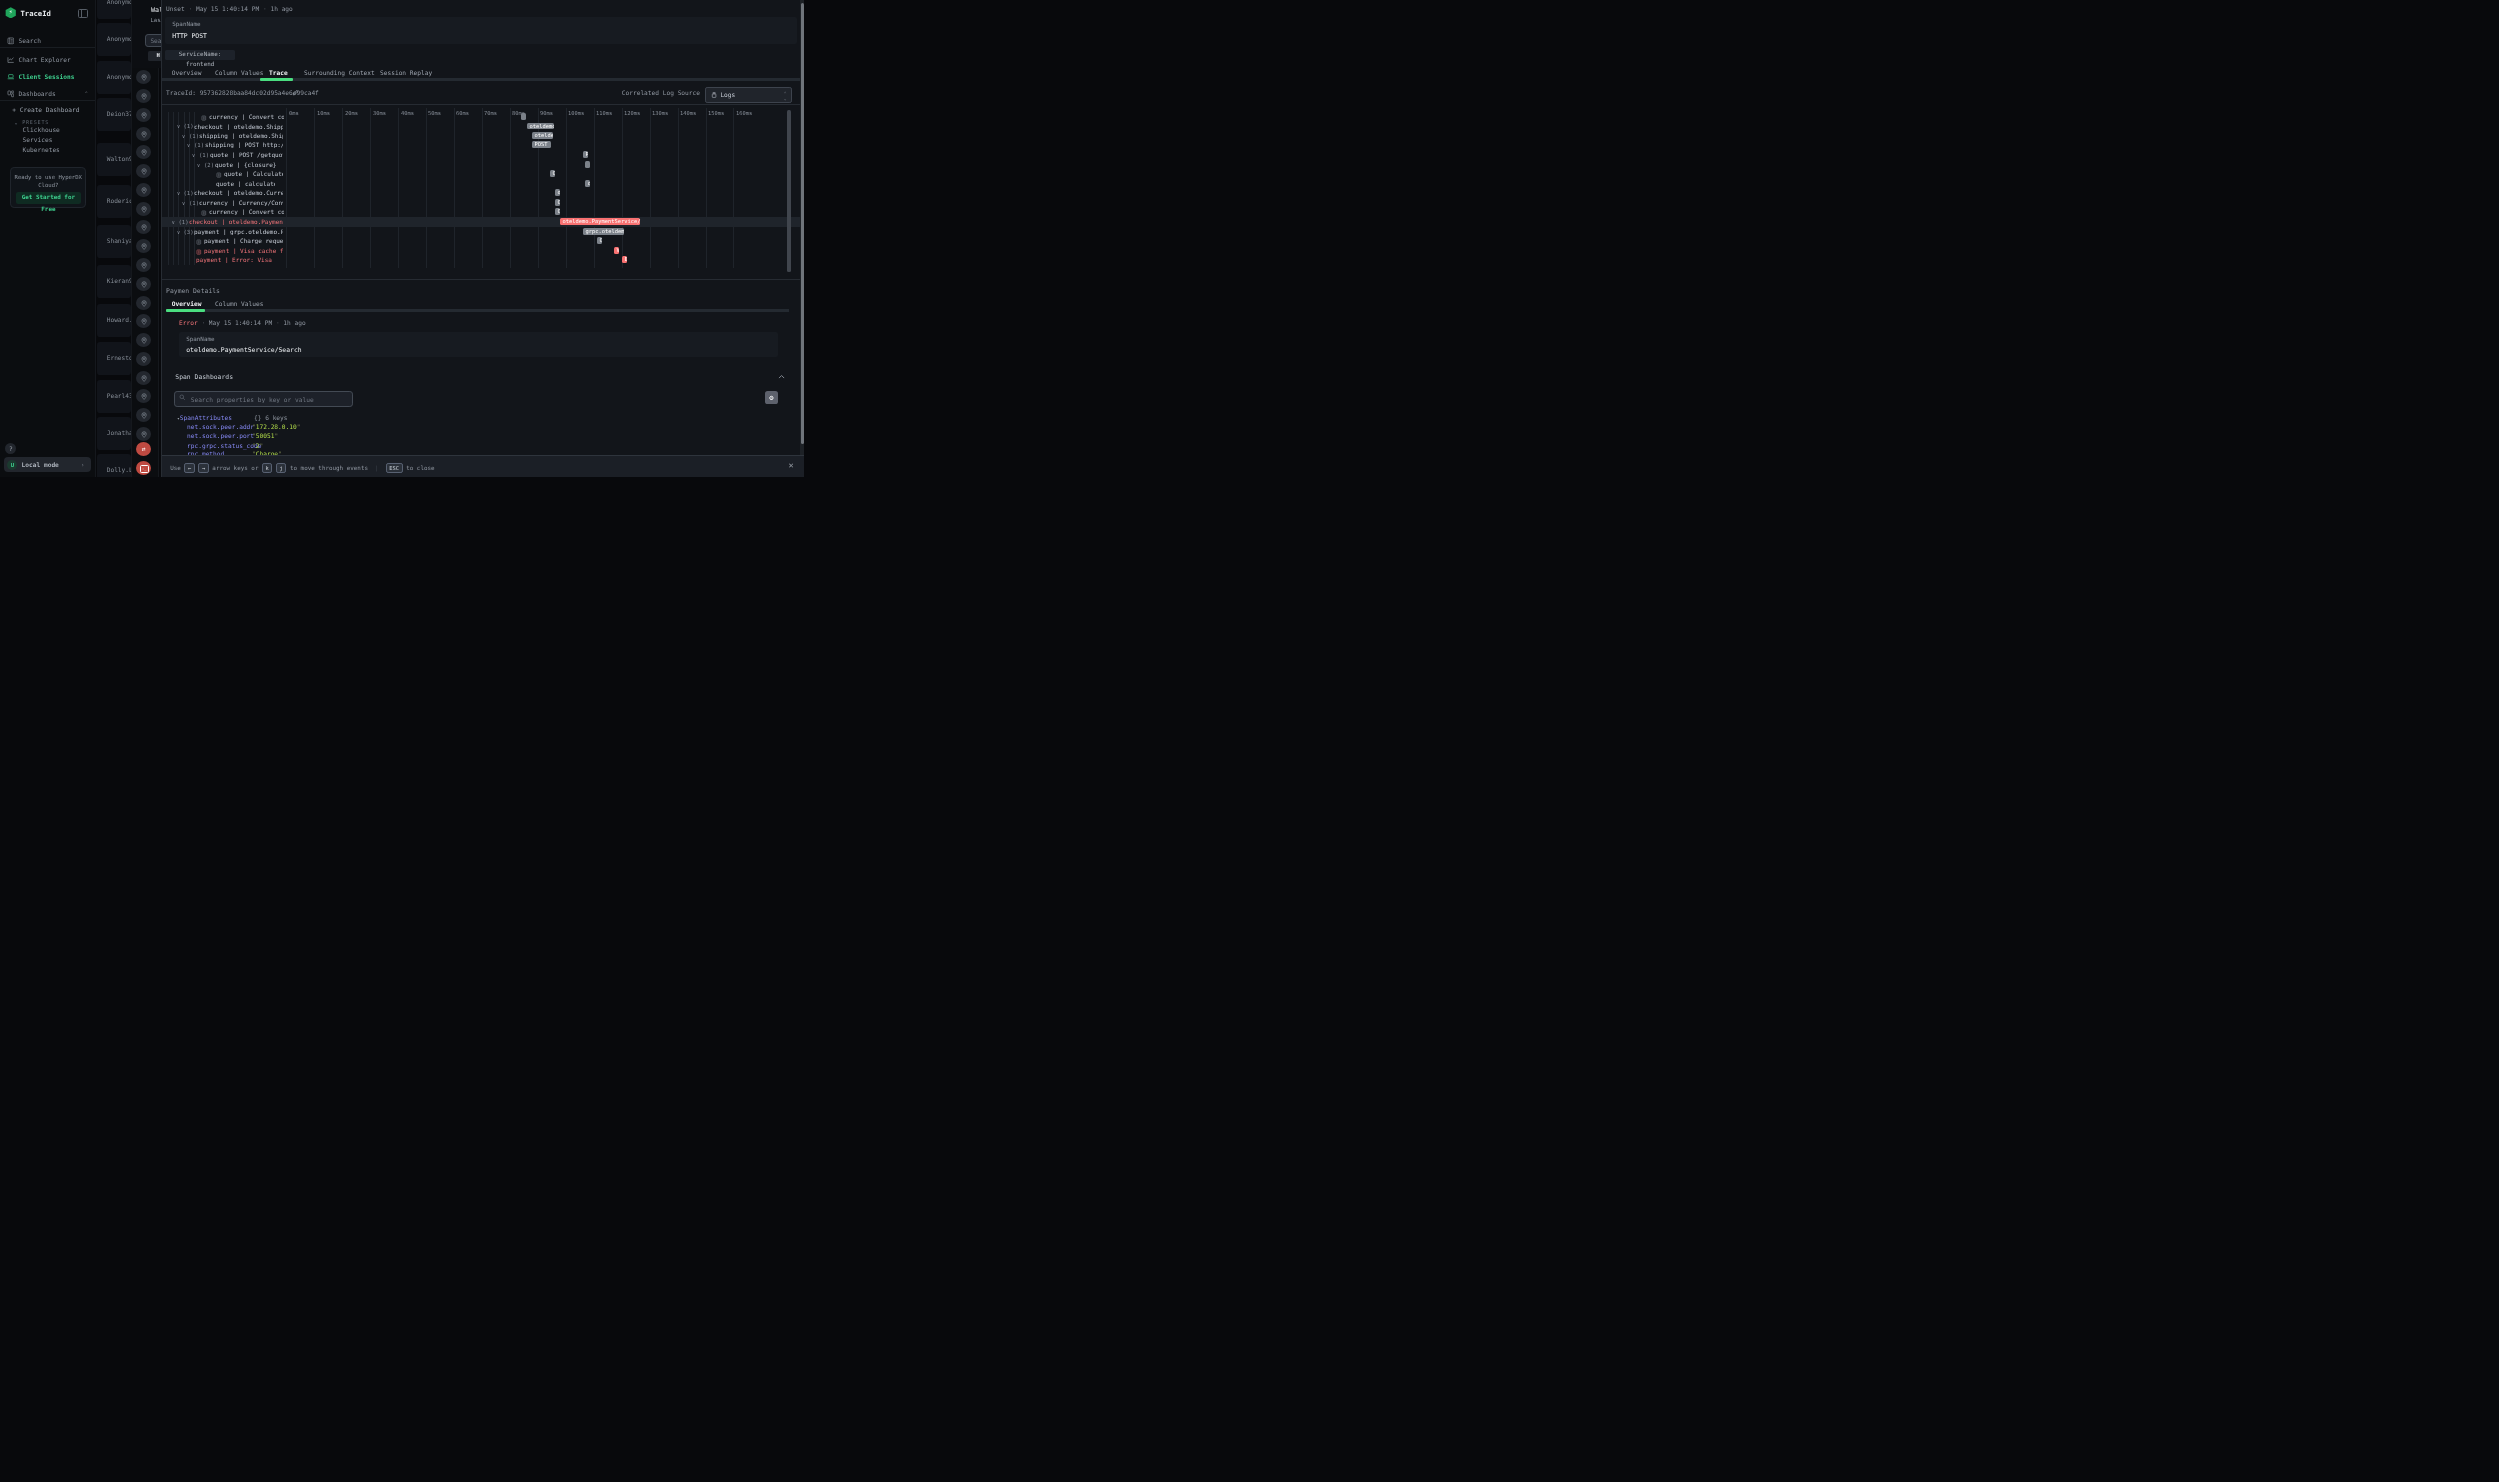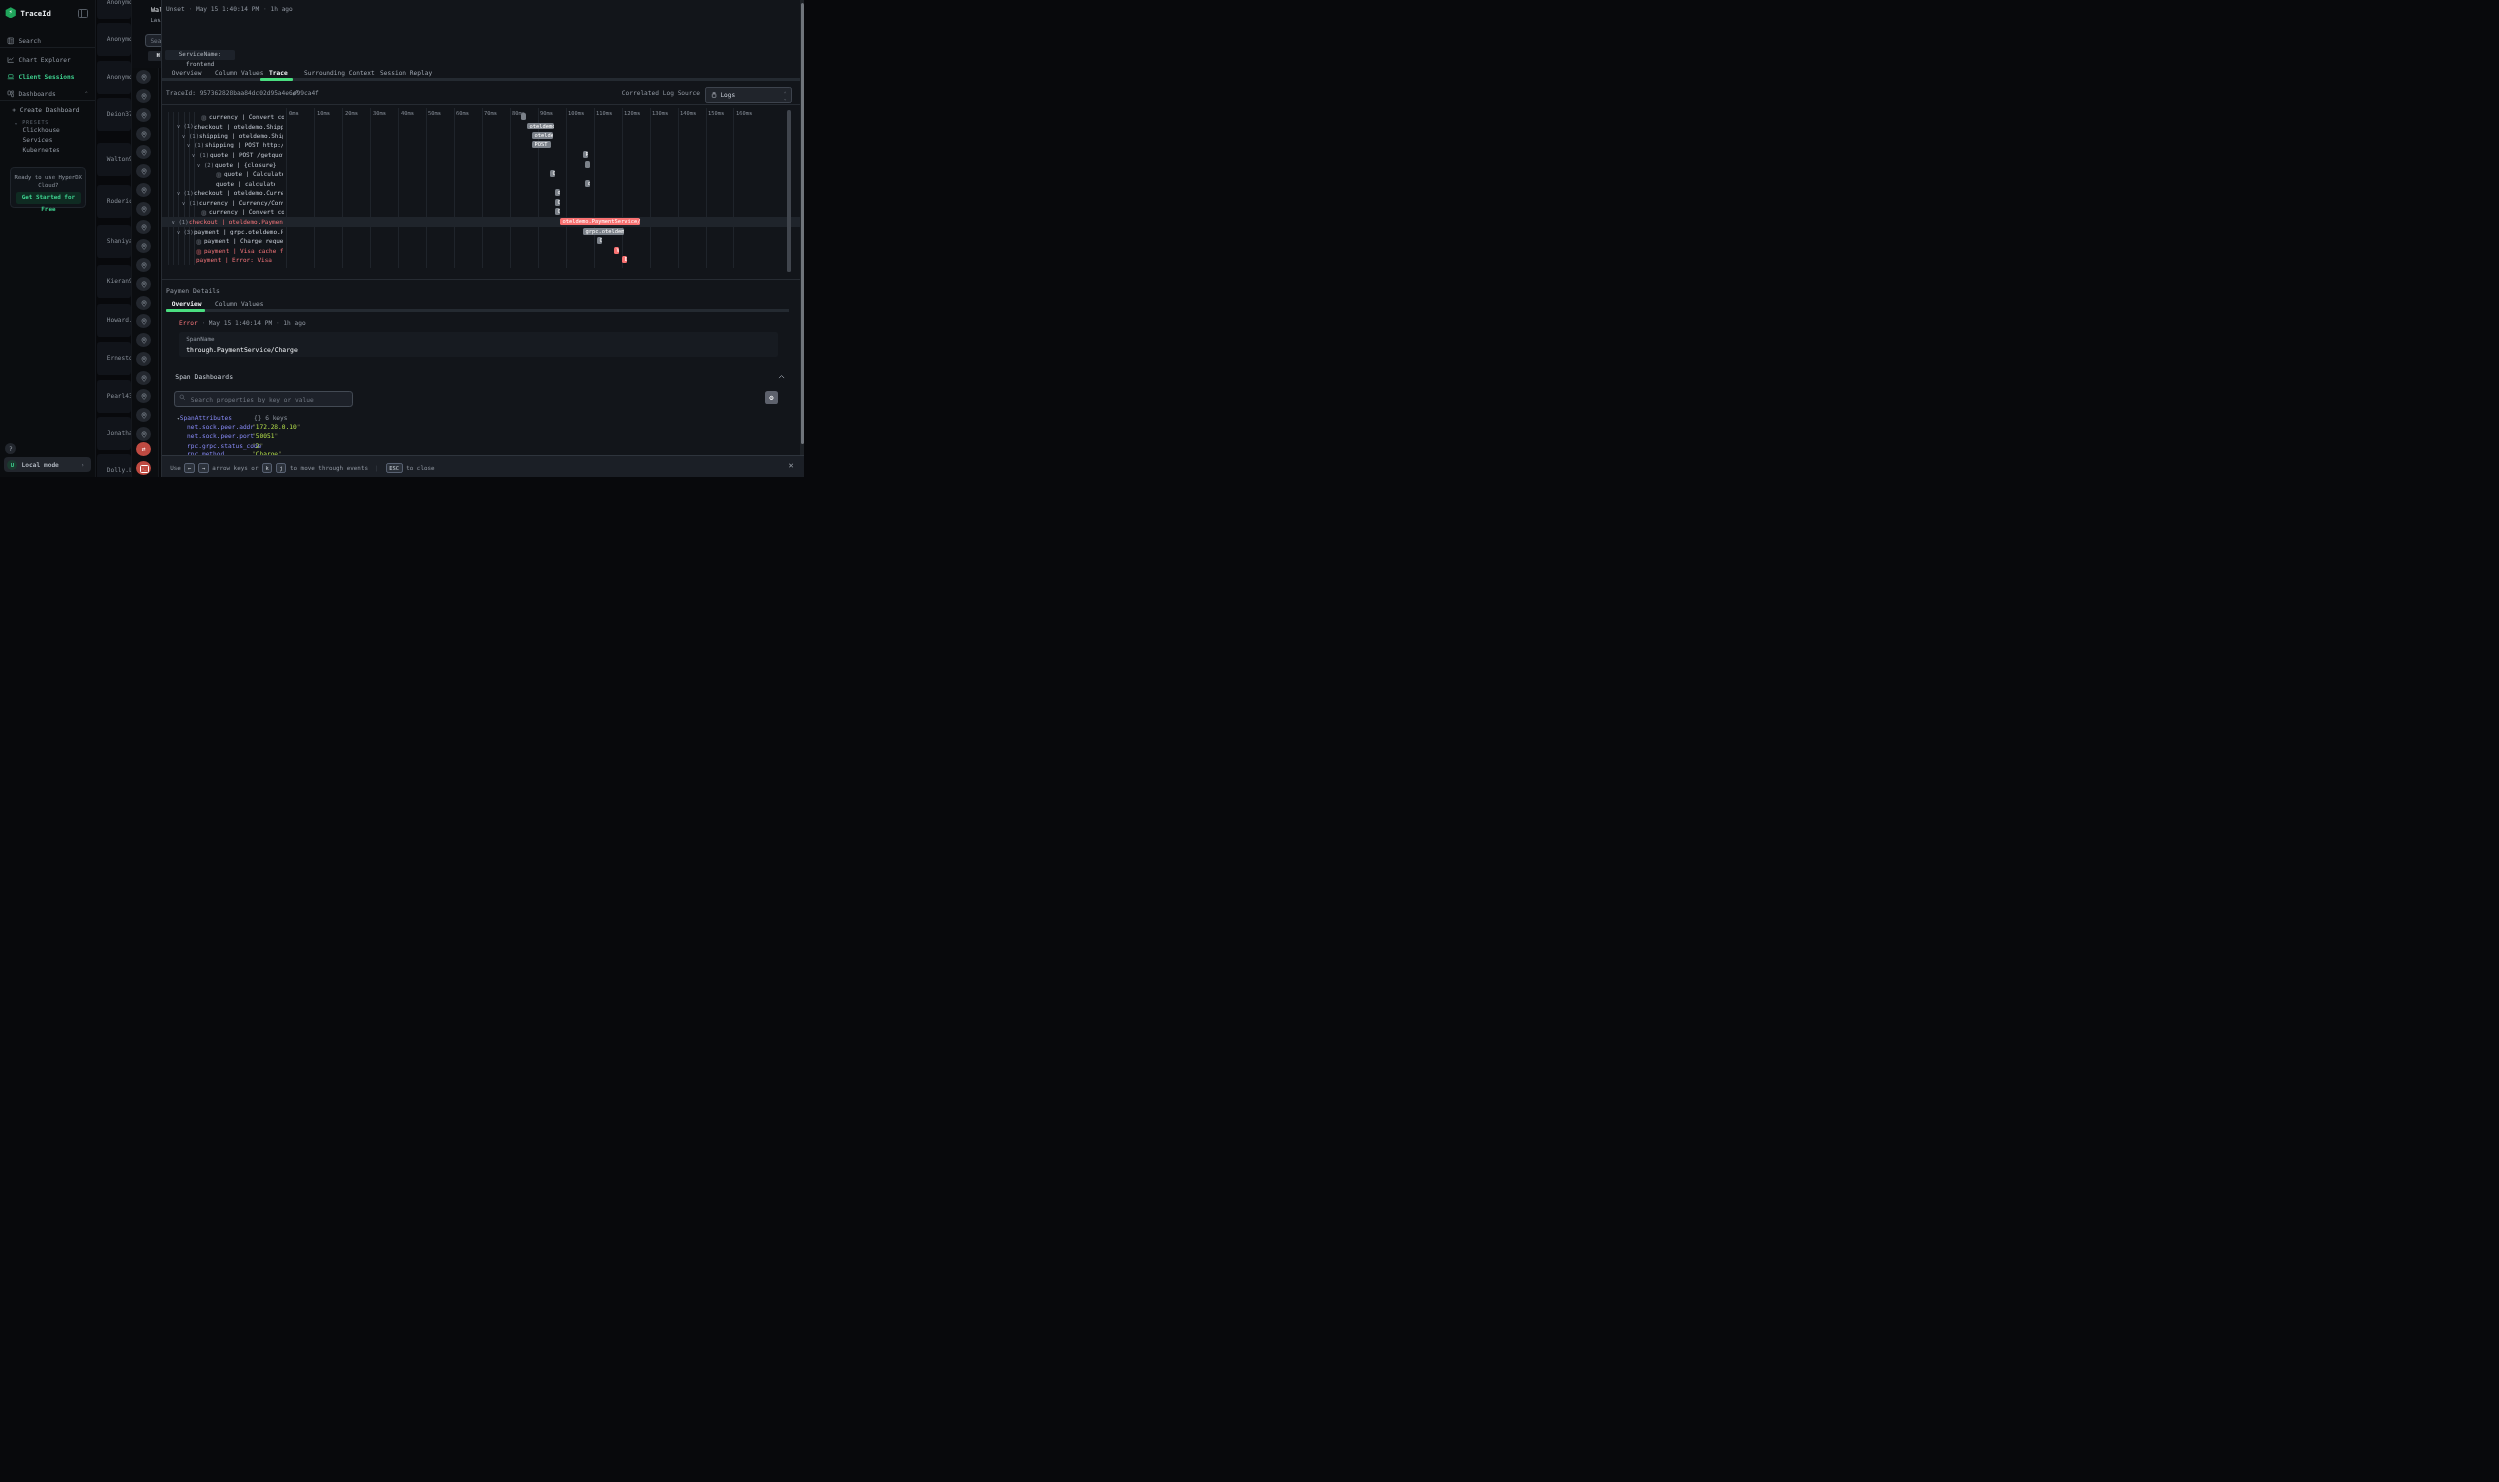--- a/index.html
+++ b/index.html
@@ -194,20 +194,24 @@
   </div>
   <div id="iconcol" class="abs"></div>
 
   <div id="drawer" class="abs">
 
     <div class="abs txt" style="left:4.1px;top:4.6px;font-size:6.2px">
       <span class="dim">Unset</span>
       <span class="dimmer"> · </span><span class="dim">May 15 1:40:14 PM</span>
       <span class="dimmer"> · </span><span class="dim">1h ago</span>
     </div>
+    <div class="abs card" style="left:3.1px;top:17px;width:632px;height:27px">
+      <div class="abs txt dim" style="left:7.2px;top:4.1px;font-size:5.9px">SpanName</div>
+      <div class="abs txt" style="left:7.2px;top:15.4px;font-size:6.4px;color:#eef1f4">HTTP POST</div>
+    </div>
     <div class="abs chip" style="left:3.1px;top:50px;width:70px;height:9.7px;line-height:9.7px">ServiceName: frontend</div>
 
     <div id="maintabs">
         <div class="tab" style="position: absolute; left: 9.7px; top: 69px;">Overview</div>
         <div class="tab" style="position: absolute; left: 53px; top: 69px;">Column Values</div>
         <div class="tab active" style="position: absolute; left: 107px; top: 69px;">Trace</div>
         <div class="tab" style="position: absolute; left: 142px; top: 69px;">Surrounding Context</div>
         <div class="tab" style="position: absolute; left: 218px; top: 69px;">Session Replay</div>
       </div>
     <div class="abs tabstrip" style="left:0;top:78px;width:643px;height:2.6px"></div>
@@ -386,21 +390,21 @@
       </div>
     <div class="abs tabstrip" style="left:4.1px;top:309px;width:623px;height:2.6px"></div>
     <div class="abs greenseg" style="left:4.1px;top:309px;width:39px;height:2.6px"></div>
     <div class="abs txt" style="left:17px;top:319px;font-size:6.2px">
       <span style="color:#f17479">Error</span>
       <span class="dimmer"> · </span><span class="dim">May 15 1:40:14 PM</span>
       <span class="dimmer"> · </span><span class="dim">1h ago</span>
     </div>
     <div class="abs card" style="left:17px;top:332px;width:599px;height:25px">
       <div class="abs txt dim" style="left:7.2px;top:3.6px;font-size:5.9px">SpanName</div>
-      <div class="abs txt" style="left:7.2px;top:14.4px;font-size:6.4px;color:#eef1f4">through.PaymentService/Charge</div>
+      <div class="abs txt" style="left:7.2px;top:14.4px;font-size:6.4px;color:#eef1f4">oteldemo.PaymentService/Search</div>
     </div>
 
     <div class="abs txt" style="left:13.3px;top:373px;font-size:6.4px;color:#c6ccd4">Span Dashboards</div>
     <svg class="abs" style="left:616px;top:374px" width="7.2" height="5.1" viewBox="0 0 14 10">
       <path d="M2 8l5-5 5 5" fill="none" stroke="#9aa1ab" stroke-width="1.6"></path>
     </svg>
     <input class="abs searchbox" style="left: 12.3px; top: 391px; width: 159px; height: 12.3px; padding-left: 15.4px;" placeholder="Search properties by key or value">
     <svg class="abs" style="left:17px;top:394px" width="6.7" height="6.7" viewBox="0 0 24 24">
       <circle cx="10" cy="10" r="6.5" fill="none" stroke="#6f7680" stroke-width="2"></circle>
       <path d="M15 15l6 6" stroke="#6f7680" stroke-width="2"></path>

